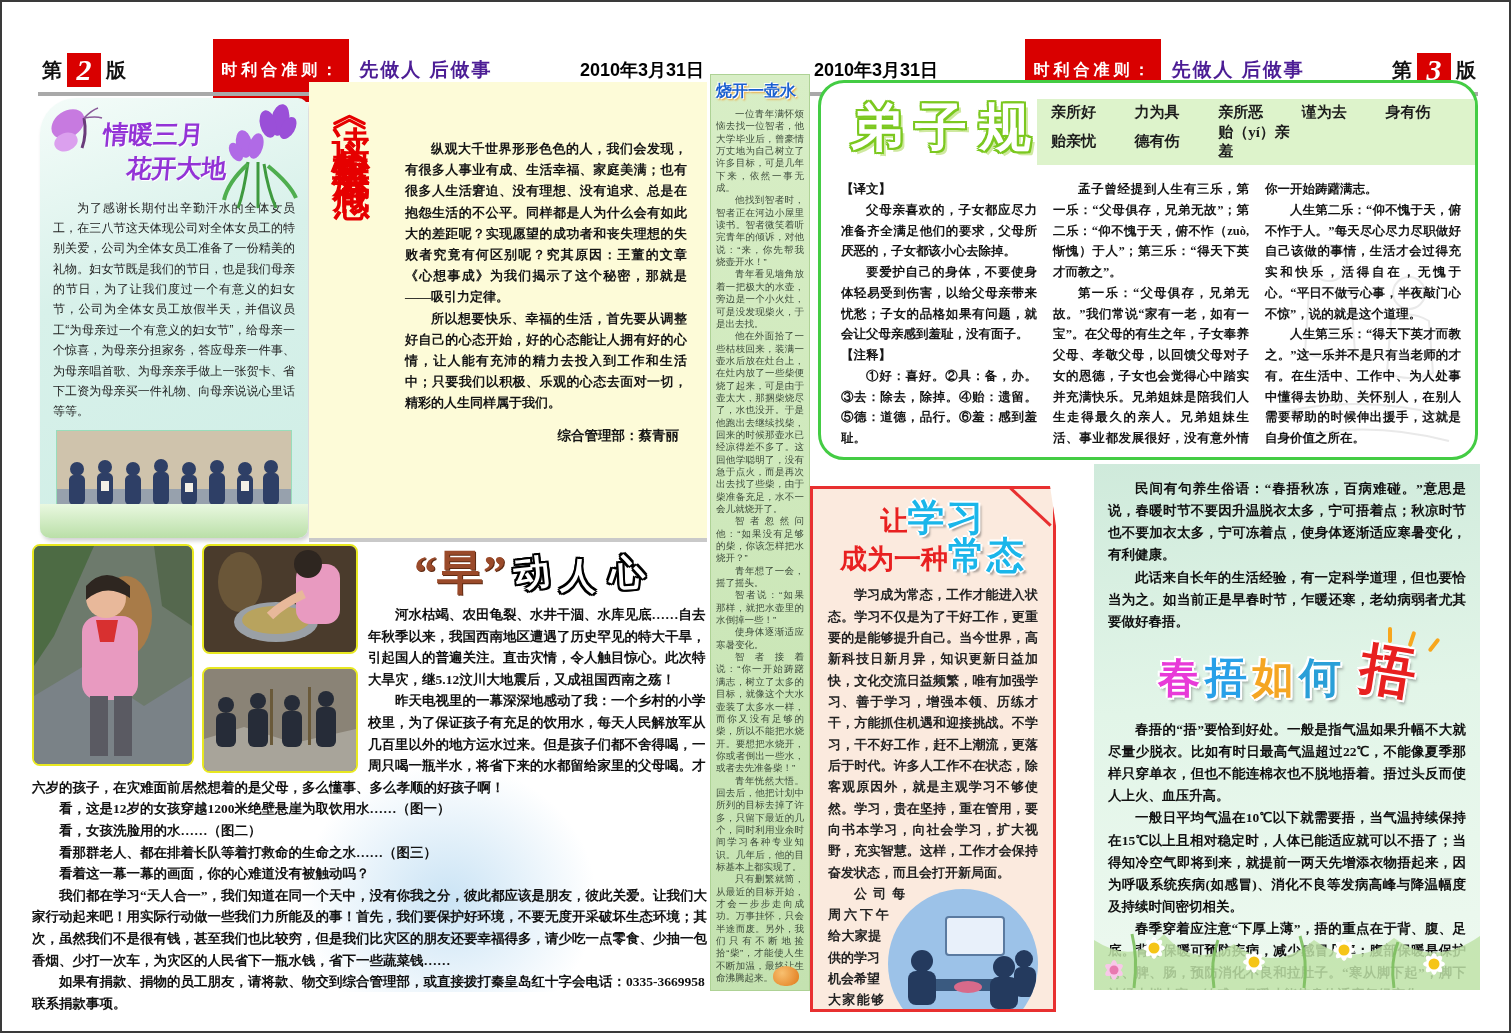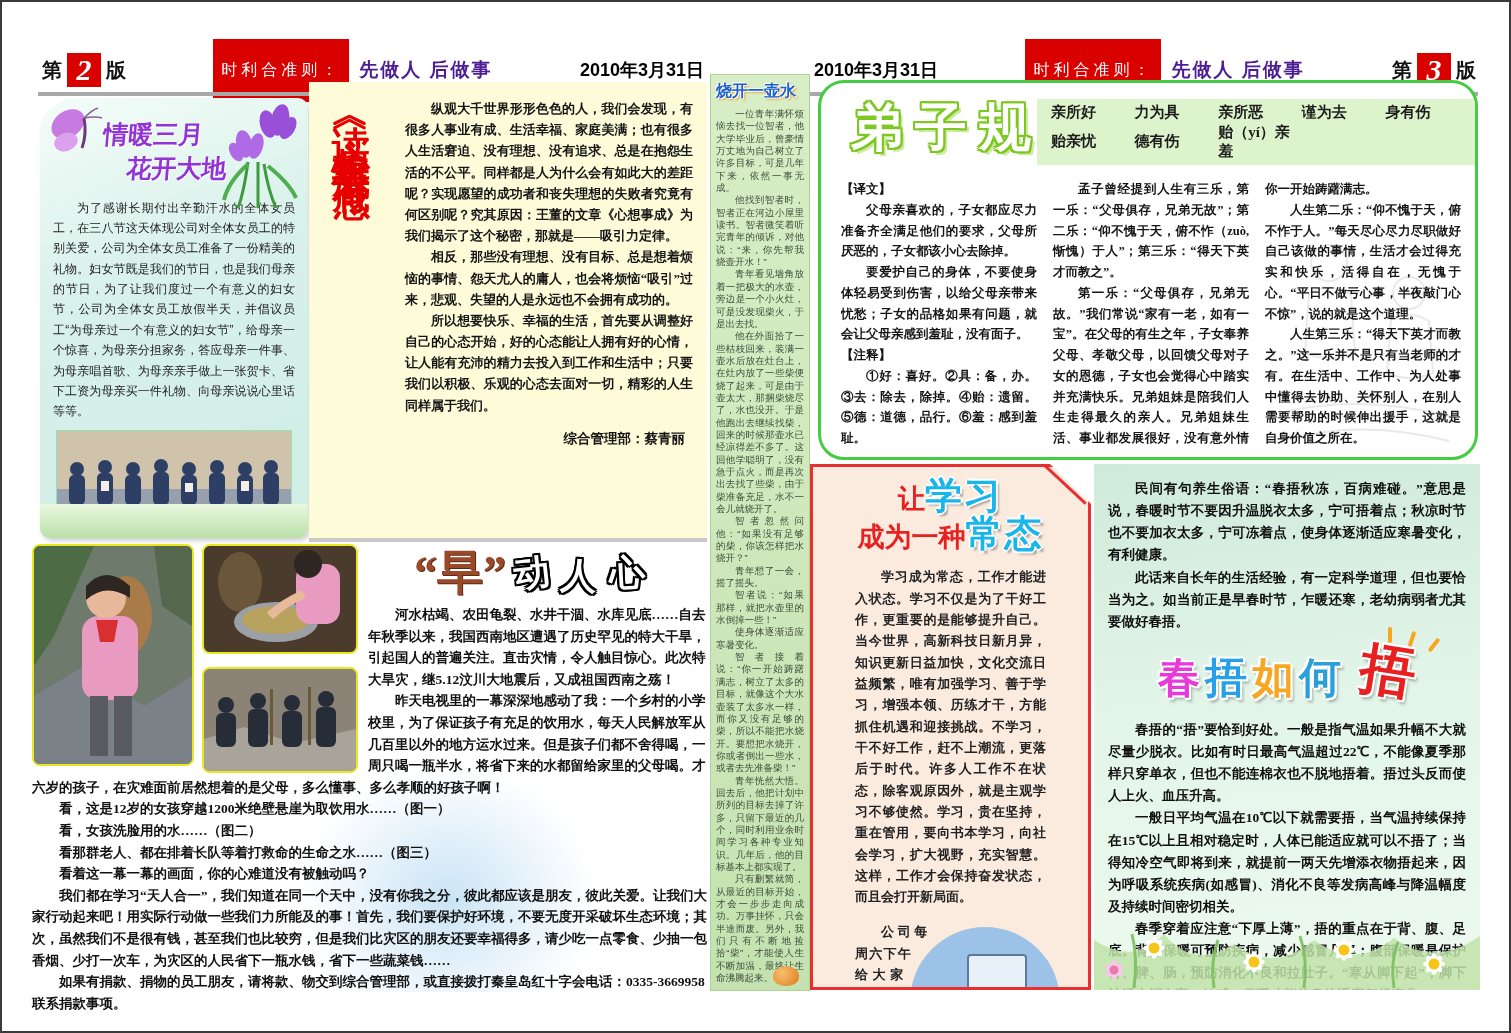--- a/index.html
+++ b/index.html
@@ -9,43 +9,43 @@
   .hdr{position:absolute;top:48px;height:40px;display:flex;align-items:center;justify-content:space-between;}
   .hdr-left{left:40px;width:662px;}
   .hdr-right{left:812px;width:662px;}
   .hdr-rule{position:absolute;top:90px;height:4px;background:#a9a9a9;}
   .rule-left{left:36px;width:668px;}
   .rule-right{left:808px;width:668px;}
   .pagenum{display:flex;align-items:center;gap:5px;font-weight:bold;font-size:20px;color:#111;}
   .pagenum .num{background:#d90000;color:#fff;font-size:30px;font-style:italic;width:34px;height:34px;
                 display:flex;align-items:center;justify-content:center;font-family:"Liberation Serif",serif;}
   .motto{display:flex;align-items:center;gap:10px;}
-  .motto .label{background:#d90000;color:#fff;font-weight:normal;font-size:16px;padding:21px 8px;letter-spacing:4px;}
+  .motto .label{background:#d90000;color:#fff;font-weight:bold;font-size:16px;padding:21px 8px;letter-spacing:4px;}
   .motto .text{font-weight:bold;font-size:19px;color:#4c1d95;letter-spacing:2px;}
   .date{font-weight:bold;font-size:18px;color:#000;}
   
   .card-warm{position:absolute;left:38px;top:96px;width:268px;height:440px;border-radius:36px 10px 10px 10px;
              background:linear-gradient(160deg,#f4fcf9 0%,#d8f1ea 40%,#cfeee6 100%);overflow:hidden;
              box-shadow:2px 3px 4px rgba(0,0,0,.18);}
   .warm-title{margin:20px 0 2px 62px;color:#9333d6;font-weight:800;font-size:25px;line-height:1.35;
               transform:skewX(-5deg);text-shadow:1px 1px 0 #fff;}
   .warm-title .t2{display:block;margin-left:26px;}
   .warm-body{padding:10px 13px 0;font-size:12px;line-height:1.7;text-align:justify;text-indent:2em;color:#222;margin:0;}
   .warm-photo{display:block;margin:8px auto 0;width:234px;height:94px;border:1px solid #9db;}
   .warm-floral{position:absolute;bottom:0;left:0;right:0;height:34px;
                background:linear-gradient(#e9f8e0,#badfa8);}
   .deco-butterfly{position:absolute;left:6px;top:6px;}
   .deco-flowers{position:absolute;right:4px;top:4px;}
   
   .card-xx{position:absolute;left:307px;top:80px;width:398px;height:456px;background:#fdfbd8;
            box-shadow:0 4px 0 #c9c9c9;box-sizing:border-box;}
   .xx-title{position:absolute;left:16px;top:14px;writing-mode:vertical-rl;font-size:38px;font-weight:800;
             color:#e60000;letter-spacing:7px;font-family:"Liberation Serif",serif;}
-  .xx-body{margin-left:96px;padding:16px 14px 0 0;font-family:"Liberation Serif",serif;font-weight:600;
-           font-size:13px;line-height:1.63;text-align:justify;color:#151515;}
+  .xx-body{margin-left:96px;padding:16px 20px 0 0;font-family:"Liberation Serif",serif;font-weight:600;
+           font-size:13px;line-height:1.63;text-align:justify;color:#151515;margin-top:40px;}
   .xx-body p{margin:0;text-indent:2em;}
   .xx-byline{text-align:right;margin-top:12px;padding-right:8px;font-weight:bold;font-size:13.5px;}
   
   .card-drought{position:absolute;left:30px;top:540px;width:676px;height:446px;
                 font-family:"Liberation Serif",serif;font-weight:600;font-size:13.5px;line-height:1.6;color:#111;}
   .dr-drop{position:absolute;right:110px;bottom:-4px;width:300px;height:230px;z-index:0;
            background:radial-gradient(ellipse at 50% 60%,rgba(150,200,235,.5),rgba(150,200,235,0) 70%);}
   .dr-flow{position:relative;z-index:1;}
   .dr-photos{float:left;width:324px;height:226px;margin:2px 12px 4px 0;}
   .dr-ph{border:2px solid #e8e820;border-radius:8px;overflow:hidden;background:#888;}
@@ -82,31 +82,31 @@
               display:grid;grid-template-columns:repeat(5,1fr);align-items:center;padding:4px 6px 4px 14px;
               box-sizing:border-box;font-family:"Liberation Serif",serif;font-size:15px;font-weight:600;color:#1c1c1c;}
   .dzg-cols{position:absolute;left:20px;right:14px;top:96px;bottom:8px;display:flex;gap:16px;
             font-family:"Liberation Serif",serif;font-size:12.5px;font-weight:600;line-height:1.66;
             text-align:justify;color:#151515;overflow:hidden;}
   .dzg-col{flex:1;}
   .dzg-col p{margin:0;text-indent:2em;}
   .dzg-col p.hd{font-weight:700;text-indent:0;}
   .dzg-art{position:absolute;right:6px;bottom:4px;opacity:.16;}
   
-  .card-study{position:absolute;left:808px;top:462px;width:281px;height:526px;box-sizing:border-box;
-              background:#fbeade;border:3px solid #e83030;padding:8px 28px;overflow:hidden;
+  .card-study{position:absolute;left:808px;top:484px;width:246px;height:526px;box-sizing:border-box;
+              background:#fbeade;border:3px solid #e83030;padding:8px 15px;overflow:hidden;
               clip-path:polygon(0 0,240px 0,100% 40px,100% 100%,0 100%);}
   .study-cut{position:absolute;top:14px;right:-6px;width:62px;height:3px;background:#e83030;
              transform:rotate(43deg);}
   .study-title{text-align:center;line-height:1.02;margin:2px 0 10px;font-weight:800;}
   .st-red{color:#e82020;font-size:27px;}
   .st-cyan{color:#1ab6ea;font-size:37px;letter-spacing:2px;
     text-shadow:-2px 0 #fff,2px 0 #fff,0 -2px #fff,0 2px #fff,3px 3px 2px rgba(80,80,80,.45);}
   .study-body{font-size:13px;font-weight:700;line-height:1.64;text-align:justify;color:#222;}
-  .study-body p{margin:14px;text-indent:2em;}
+  .study-body p{margin:0;text-indent:2em;}
   .study-photo{float:right;width:150px;height:150px;border-radius:50%;shape-outside:circle(50%);
                margin:6px 0 4px 8px;overflow:hidden;}
   
   .card-cw{position:absolute;left:1092px;top:462px;width:386px;height:526px;overflow:hidden;
            background:linear-gradient(175deg,#cfeadb 0%,#e2f5e8 45%,#eef9f0 100%);
            font-family:"Liberation Serif",serif;font-weight:600;}
   .cw-body{padding:14px 14px 0;font-size:13.5px;line-height:1.64;text-align:justify;color:#101010;}
   .cw-body p{margin:0;text-indent:2em;}
   .cw-title{position:relative;display:flex;align-items:flex-end;justify-content:center;gap:5px;margin:10px 0 6px;
             font-family:"Liberation Sans",sans-serif;font-weight:800;}
@@ -204,21 +204,20 @@
           <rect x="184" y="50" width="8" height="10"></rect>
         </g>
     </svg>
     <div class="warm-floral"></div>
   </section>
 
   <section class="card-xx">
     <div class="xx-title">读《心想事成》有感</div>
     <div class="xx-body">
       <p>纵观大千世界形形色色的人，我们会发现，有很多人事业有成、生活幸福、家庭美满；也有很多人生活窘迫、没有理想、没有追求、总是在抱怨生活的不公平。同样都是人为什么会有如此大的差距呢？实现愿望的成功者和丧失理想的失败者究竟有何区别呢？究其原因：王董的文章《心想事成》为我们揭示了这个秘密，那就是——吸引力定律。</p>
-      <p>相反，那些没有理想、没有目标、总是想着烦恼的事情、怨天尤人的庸人，也会将烦恼“吸引”过来，悲观、失望的人是永远也不会拥有成功的。</p>
       <p>所以想要快乐、幸福的生活，首先要从调整好自己的心态开始，好的心态能让人拥有好的心情，让人能有充沛的精力去投入到工作和生活中；只要我们以积极、乐观的心态去面对一切，精彩的人生同样属于我们。</p>
       <div class="xx-byline">综合管理部：蔡青丽</div>
     </div>
   </section>
 
   <section class="card-drought">
     <div class="dr-drop"></div>
     <div class="dr-flow">
       <div class="dr-photos">
         <svg class="dr-ph ph1" viewBox="0 0 158 218" preserveAspectRatio="none">

